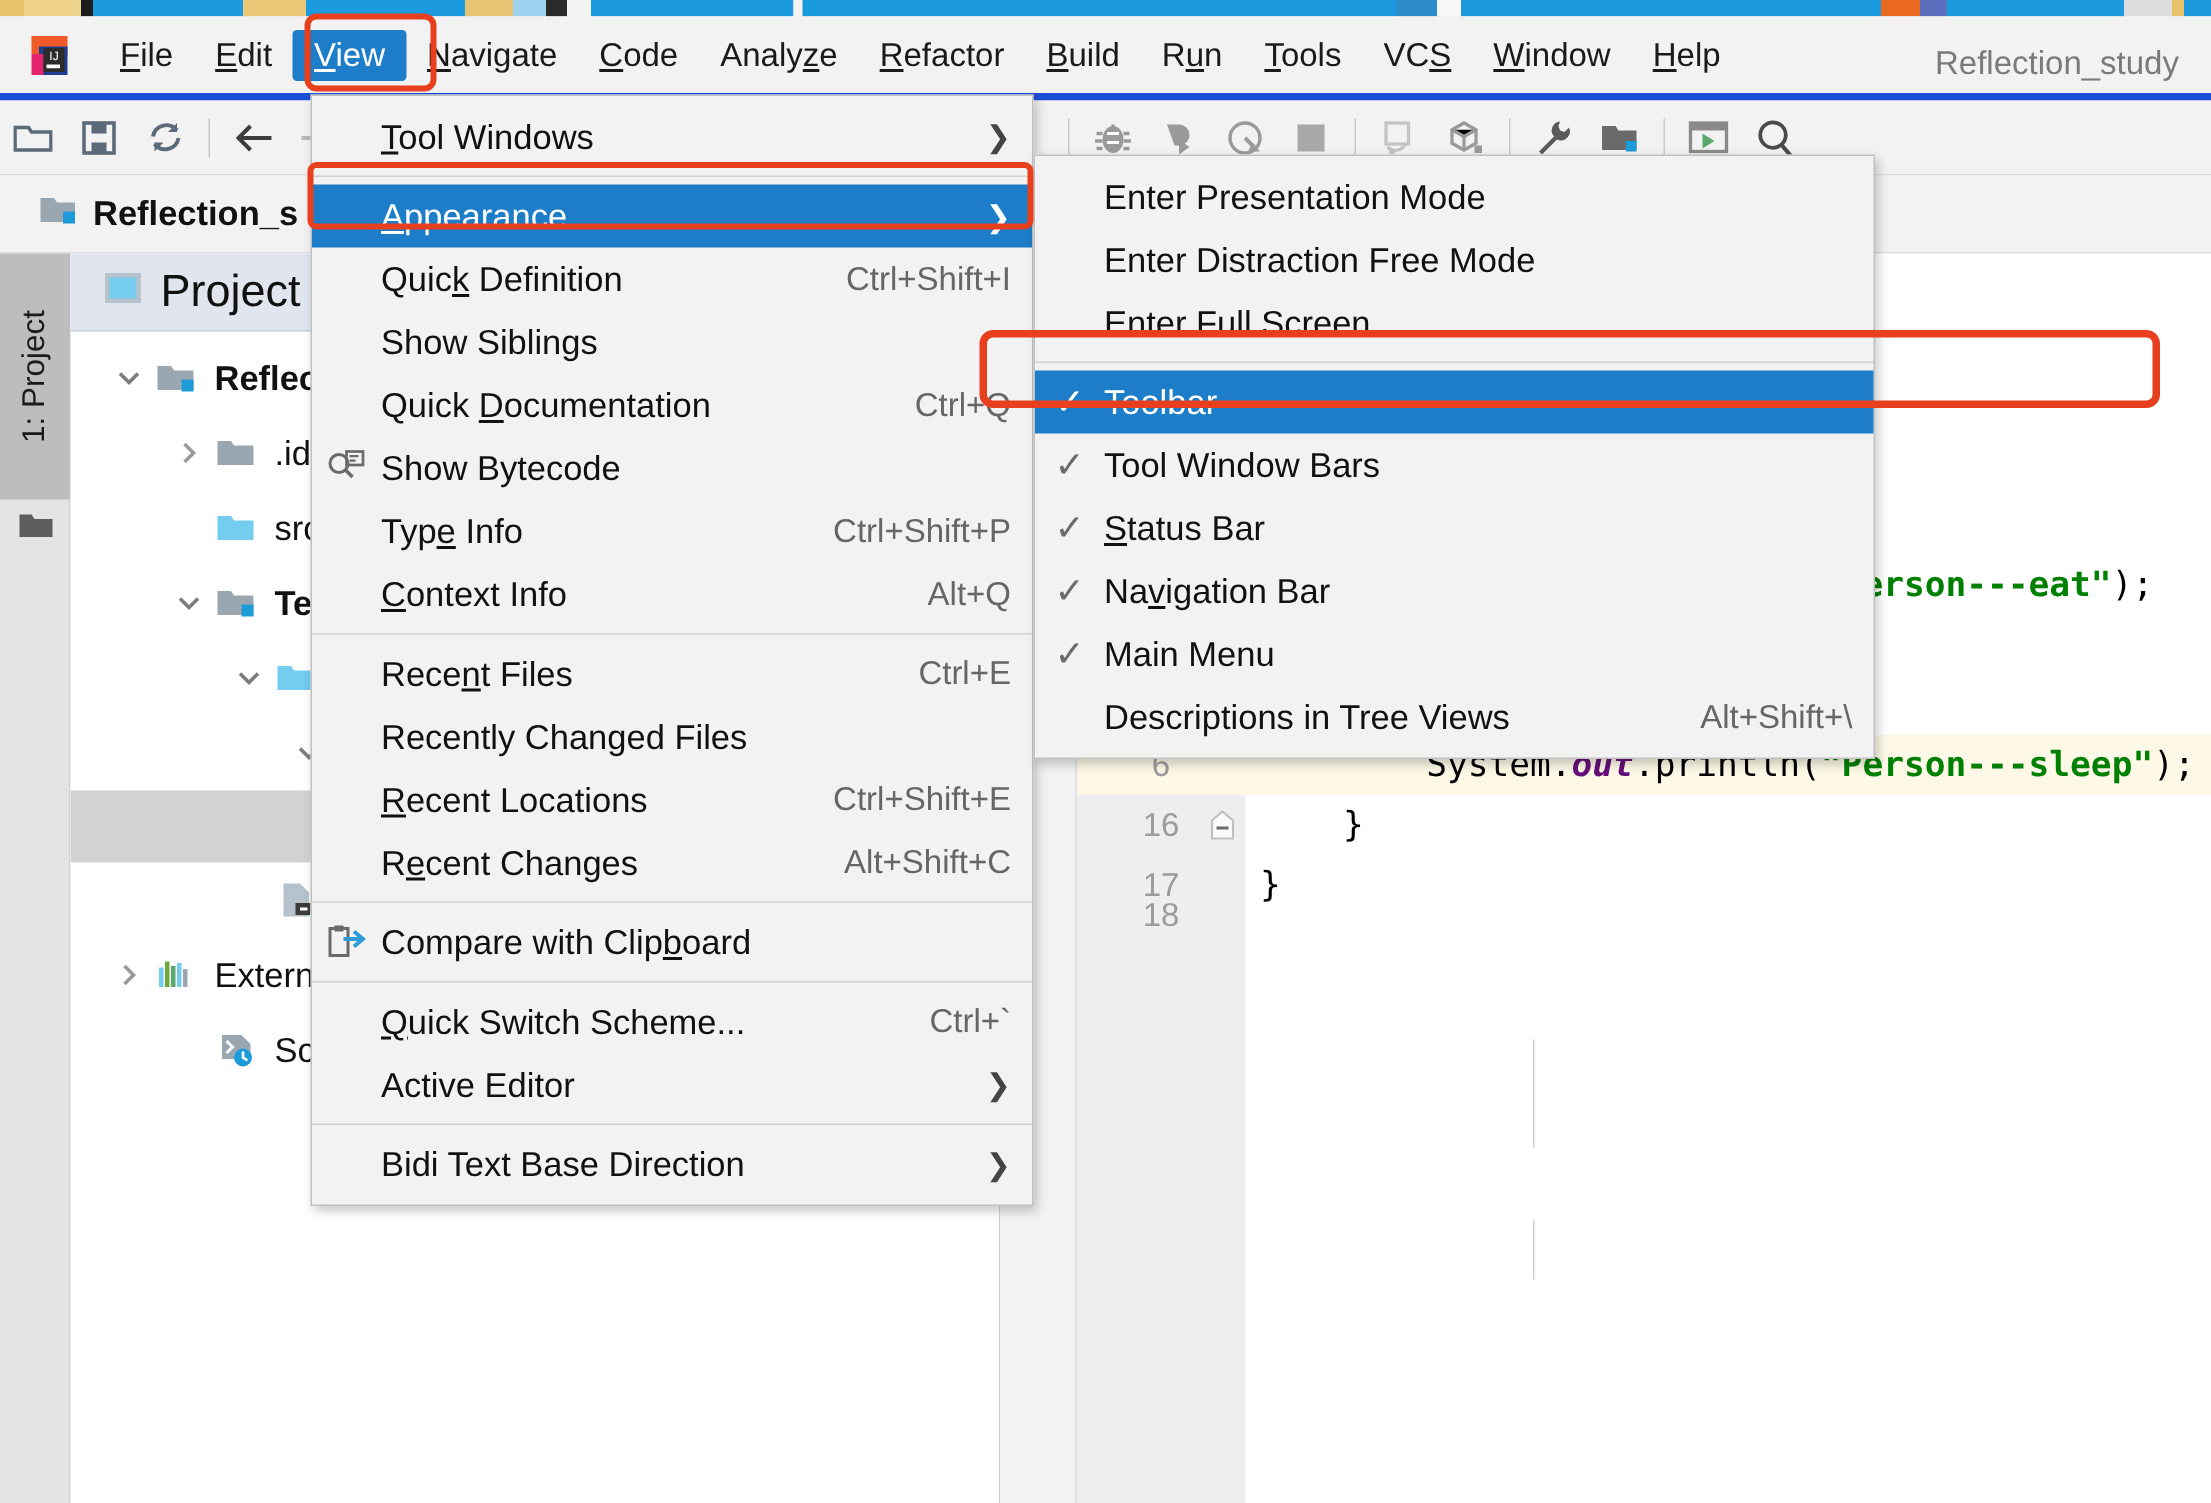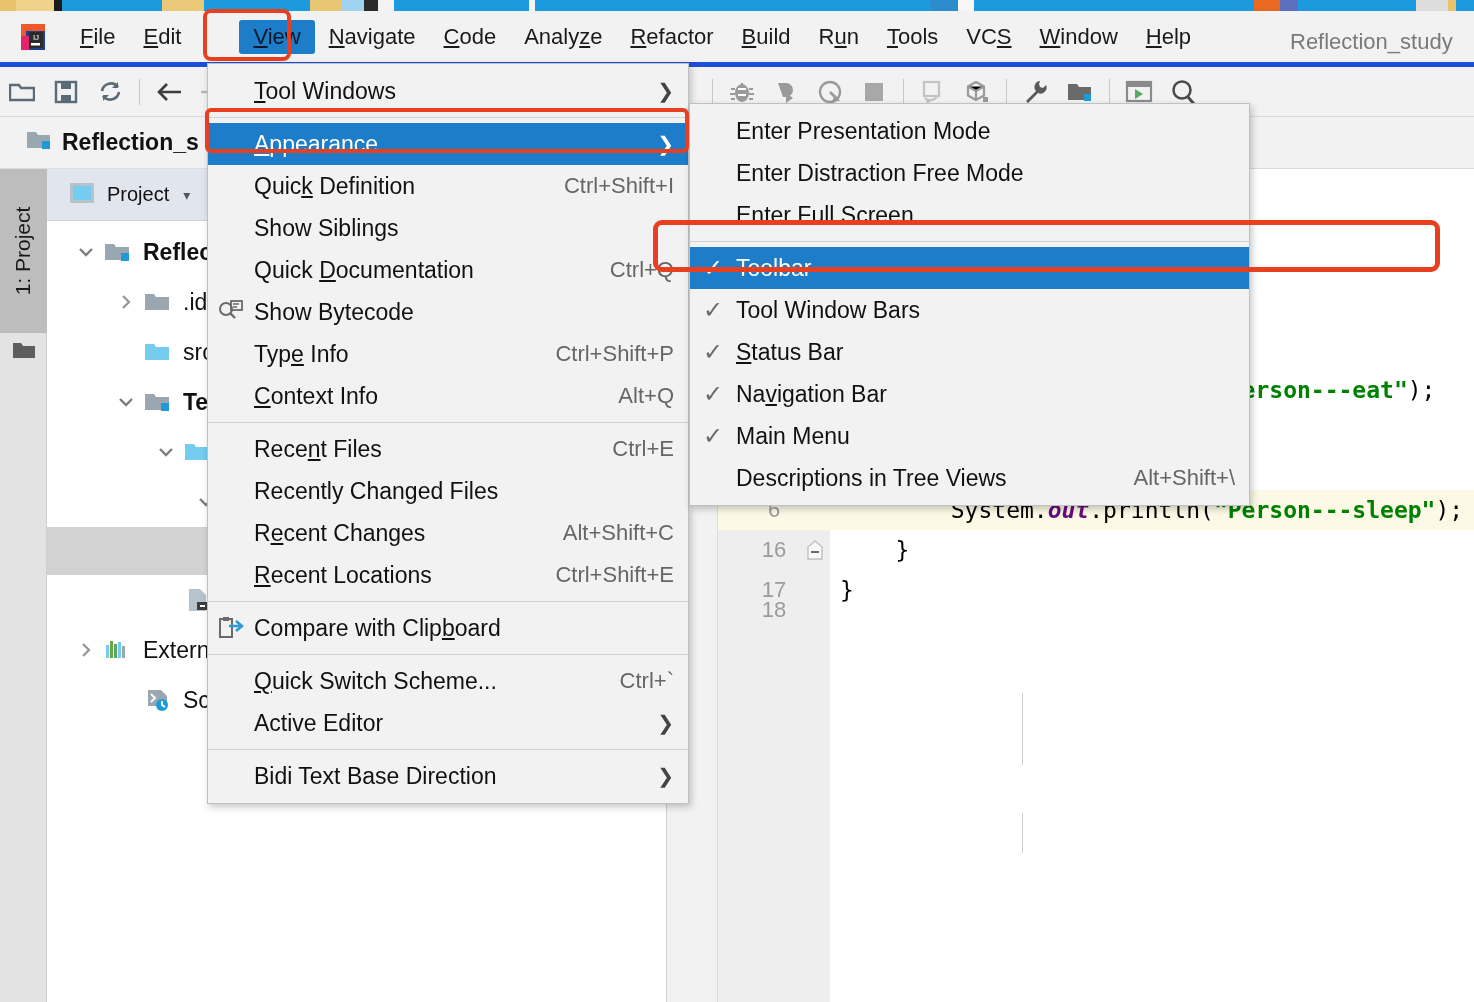--- a/index.html
+++ b/index.html
@@ -20,21 +20,21 @@
     position: absolute; left: 0; top: 11px; width: 1474px; height: 56px;
     background: #f2f2f2; border-bottom: 5px solid #1d4ed8;
     display: flex; align-items: center;
   }
   .ij-logo { margin-left: 20px; width: 26px; height: 28px; position: relative; }
   .menu-items { display: flex; align-items: center; margin-left: 20px; }
   .menu-item {
     font-size: 22px; color: #1a1a1a; padding: 4px 14px; white-space: nowrap;
     position: relative; cursor: default;
   }
-  .menu-item.active { background: #1d7dc8; color: #0f172a; border-radius: 3px; margin-left: 44px; }
+  .menu-item.active { background: #1d7dc8; color: #ffffff; border-radius: 3px; }
   .menu-item u { text-decoration: underline; text-underline-offset: 2px; }
   .window-title {
     position: absolute; left: 1290px; top: 18px; font-size: 22px; color: #7a7a7a;
     white-space: nowrap;
   }
   
   .ring-view {
     position: absolute; left: 203px; top: 9px; width: 88px; height: 52px;
     border: 4px solid #e8401e; border-radius: 8px; pointer-events: none; z-index: 60;
   }
@@ -76,21 +76,21 @@
 
   
   .projpanel {
     position: absolute; left: 47px; top: 169px; width: 620px; height: 833px;
     background: #ffffff; border-right: 1px solid #cfcfcf; overflow: hidden;
   }
   .proj-header {
     height: 52px; background: #e1e5ee; border-bottom: 1px solid #cdd2dd;
     display: flex; align-items: center; padding-left: 22px;
   }
-  .proj-header .ptitle { font-size: 20px; color: #111; margin-left: 12px; }
+  .proj-header .ptitle { font-size: 30px; color: #111; margin-left: 12px; }
   .proj-header .pchev { margin-left: 14px; color: #555; font-size: 14px; }
 
   .tree { padding-top: 6px; font-size: 23px; color: #111; }
   .trow { display: flex; align-items: center; height: 50px; white-space: nowrap; }
   .tw { width: 30px; display: flex; align-items: center; justify-content: center; color: #7c7c7c; font-size: 17px; }
   .ticon { width: 34px; display: flex; align-items: center; justify-content: center; }
   .tlabel { margin-left: 8px; }
   .tlabel.b { font-weight: bold; }
   .tree-gap { height: 48px; background: #d2d2d2; }
 
@@ -627,27 +627,27 @@
         <div class="mi-ic"></div>
         <div class="mi-lbl">Rece<u>n</u>t Files</div>
         <div class="mi-key">Ctrl+E</div>
       </div>
       <div class="mi">
         <div class="mi-ic"></div>
         <div class="mi-lbl">Recently Changed Files</div>
       </div>
       <div class="mi">
         <div class="mi-ic"></div>
+        <div class="mi-lbl"><u>R</u>ecent Locations</div>
+        <div class="mi-key">Ctrl+Shift+E</div>
+      </div>
+      <div class="mi">
+        <div class="mi-ic"></div>
         <div class="mi-lbl">R<u>e</u>cent Changes</div>
         <div class="mi-key">Alt+Shift+C</div>
-      </div>
-      <div class="mi">
-        <div class="mi-ic"></div>
-        <div class="mi-lbl"><u>R</u>ecent Locations</div>
-        <div class="mi-key">Ctrl+Shift+E</div>
       </div>
       <div class="msep"></div>
       <div class="mi">
         <div class="mi-ic">
           <svg width="26" height="24" viewBox="0 0 26 24">
             <rect x="2" y="3" width="12" height="18" fill="none" stroke="#6a6a6a" stroke-width="2"></rect>
             <rect x="5" y="1" width="6" height="4" fill="#6a6a6a"></rect>
             <path d="M24 10H11M18 5l6 5-6 5" fill="none" stroke="#2e9bd6" stroke-width="2.6"></path>
           </svg>
         </div>

